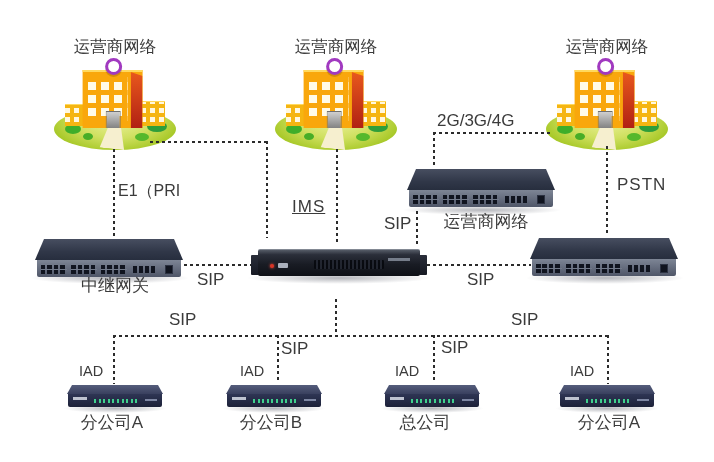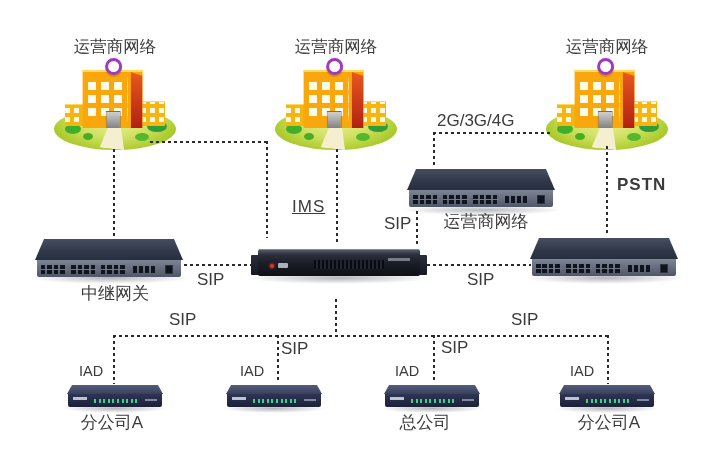--- a/index.html
+++ b/index.html
@@ -160,24 +160,25 @@
   <div class="dh" style="left:427px;top:264px;width:104px;"></div>
   <div class="dv" style="left:416px;top:211px;height:34px;"></div>
   <div class="dv" style="left:335px;top:299px;height:36px;"></div>
   <div class="dh" style="left:113px;top:335px;width:496px;"></div>
   <div class="dv" style="left:113px;top:335px;height:49px;"></div>
   <div class="dv" style="left:277px;top:335px;height:45px;"></div>
   <div class="dv" style="left:433px;top:335px;height:45px;"></div>
   <div class="dv" style="left:607px;top:335px;height:49px;"></div>
 
   <div class="lbl f16" style="left:118px;top:180px;line-height:21px;">
+    <div>E1（PRI</div>
   </div>
   <div class="lbl f17" style="left:292px;top:197px;letter-spacing:1px;text-decoration:underline;">IMS</div>
   <div class="lbl f18" style="left:437px;top:111px;">2G/3G/4G</div>
-  <div class="lbl f17" style="left:617px;top:175px;letter-spacing:1px;font-weight:bold;">PSTN</div>
+  <div class="lbl f17" style="left:617px;top:175px;letter-spacing:1px;">PSTN</div>
   <div class="lbl f17" style="left:197px;top:270px;">SIP</div>
   <div class="lbl f17" style="left:467px;top:270px;">SIP</div>
   <div class="lbl f17" style="left:384px;top:214px;">SIP</div>
   <div class="lbl f17" style="left:169px;top:310px;">SIP</div>
   <div class="lbl f17" style="left:511px;top:310px;">SIP</div>
   <div class="lbl f17" style="left:281px;top:339px;">SIP</div>
   <div class="lbl f17" style="left:441px;top:338px;">SIP</div>
   <div class="lbl f14" style="left:79px;top:363px;">IAD</div>
   <div class="lbl f14" style="left:240px;top:363px;">IAD</div>
   <div class="lbl f14" style="left:395px;top:363px;">IAD</div>
@@ -187,21 +188,21 @@
   <div class="switch" style="left:35px;top:239px;">
     <div class="sw-top"></div>
     <div class="sw-front">
       <div class="pg pg1"></div>
       <div class="pg pg2"></div>
       <div class="pg pg3"></div>
       <div class="sfp"></div>
       <div class="rj45"></div>
     </div>
   </div>
-  <div class="lbl f17 ctr" style="left:115px;top:282px;">中继网关</div>
+  <div class="lbl f17 ctr" style="left:115px;top:274px;">中继网关</div>
 
   <div class="shad" style="left:246px;top:272px;width:186px;height:12px;"></div>
   <div class="server" style="left:251px;top:243px;">
     <div class="ear earl"></div>
     <div class="ear earr"></div>
     <div class="sv-body">
       <div class="sv-vent"></div>
       <div class="sv-led"></div>
       <div class="sv-btn"></div>
       <div class="sv-text"></div>
@@ -246,20 +247,21 @@
 
   <div class="shad" style="left:222px;top:404px;width:104px;height:9px;"></div>
   <div class="iad" style="left:226px;top:385px;">
     <div class="iad-top"></div>
     <div class="iad-front">
       <div class="iad-brand"></div>
       <div class="iad-leds"></div>
       <div class="iad-mtext"></div>
     </div>
   </div>
+  <div class="lbl f17 ctr" style="left:271px;top:411px;">分公司B</div>
 
   <div class="shad" style="left:380px;top:404px;width:104px;height:9px;"></div>
   <div class="iad" style="left:384px;top:385px;">
     <div class="iad-top"></div>
     <div class="iad-front">
       <div class="iad-brand"></div>
       <div class="iad-leds"></div>
       <div class="iad-mtext"></div>
     </div>
   </div>

